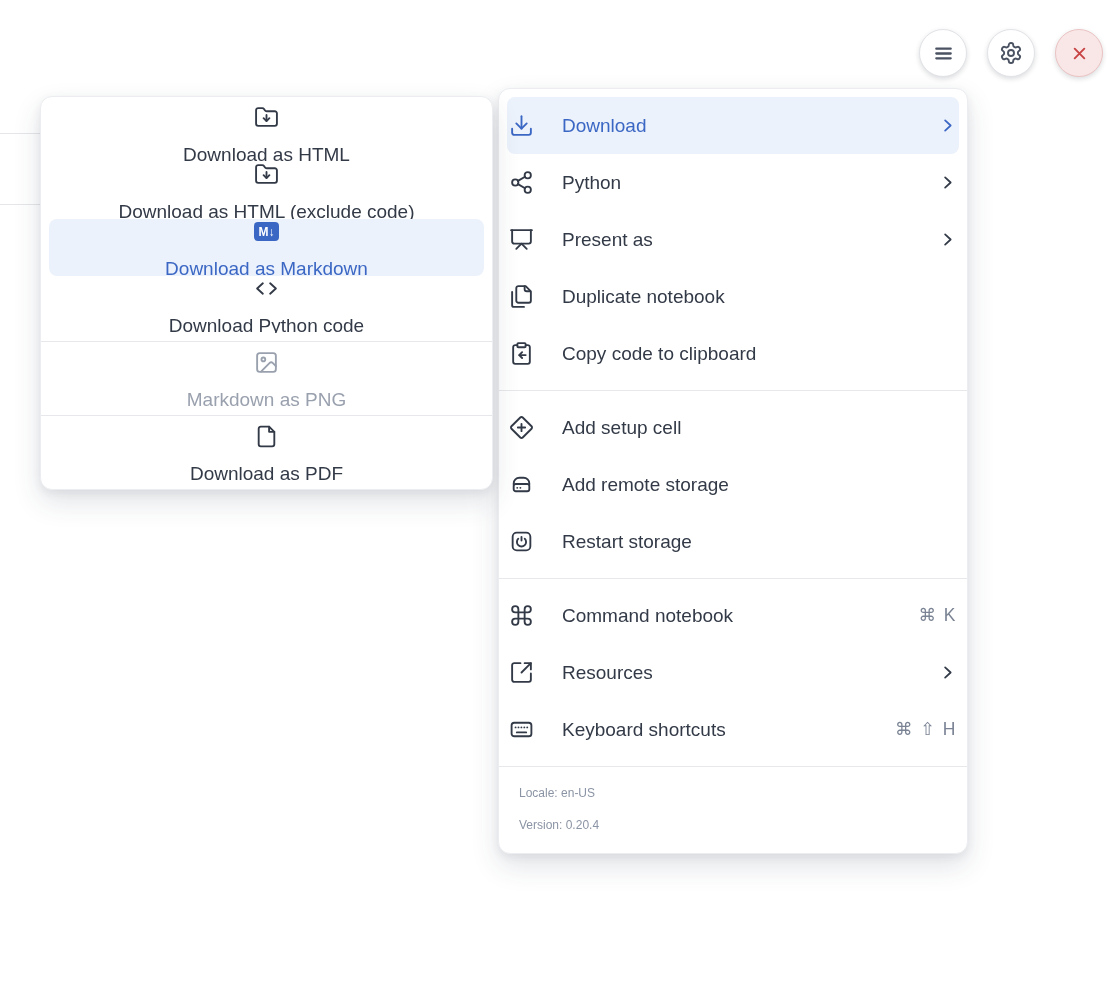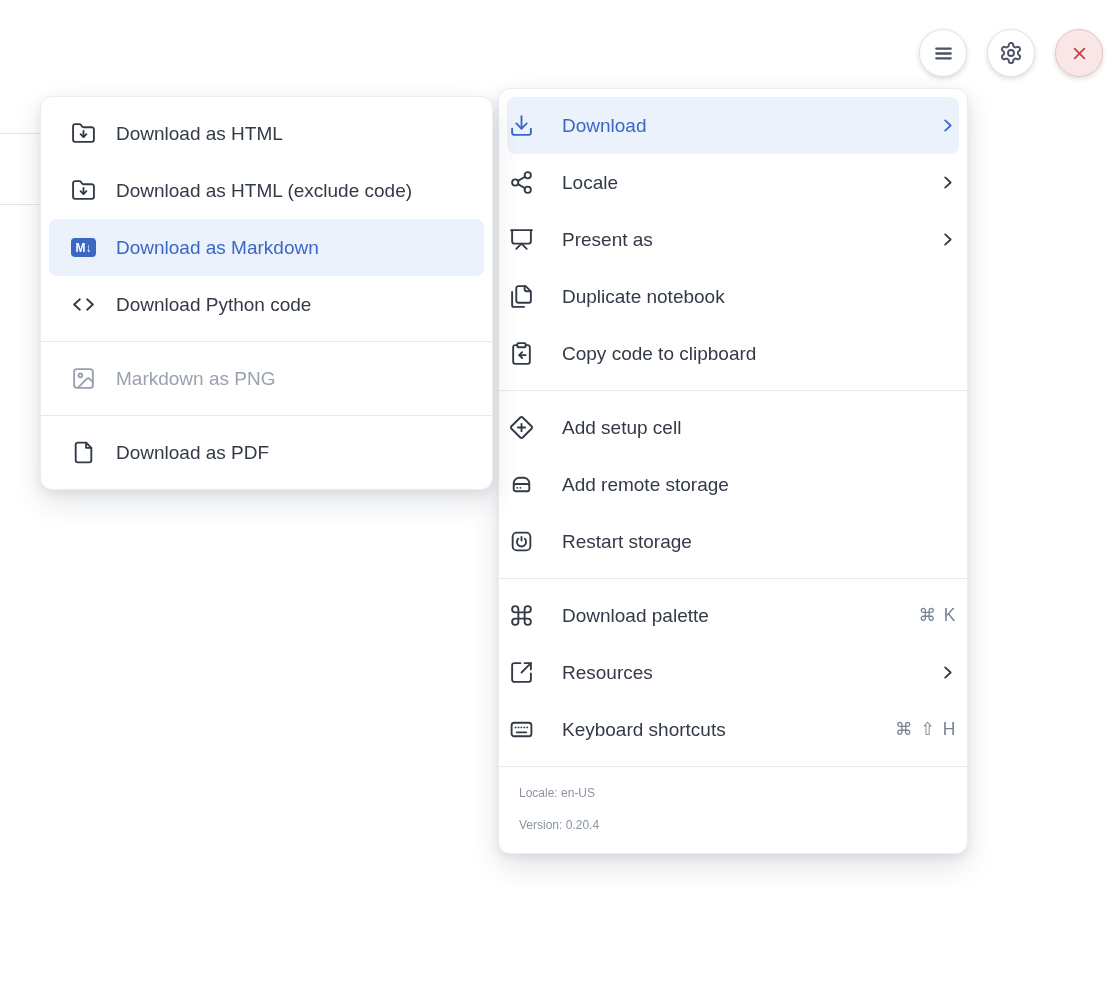--- a/index.html
+++ b/index.html
@@ -65,21 +65,21 @@
   .menu-section{padding:8px 0;}
   .menu-section + .menu-section{border-top:1px solid var(--divider);}
 
   .menu-item{
     display:flex;align-items:center;
     height:57px;margin:0 8px;padding:0 2px;
     gap:28px;border-radius:8px;
     font-size:19px;color:var(--text);
     cursor:pointer;white-space:nowrap;
   }
-  .sub-menu .menu-item{padding:0 22px;gap:20px;}
+  .sub-menu .menu-item{padding:0 22px;gap:14px;flex-direction:column;}
   .menu-item.active{background:var(--highlight-bg);color:var(--accent-blue);}
   .menu-item.disabled{color:var(--disabled);cursor:default;}
 
   .mi-icon{width:25px;height:25px;flex:none;display:flex;align-items:center;justify-content:center;}
   .mi-label{flex:0 1 auto;overflow:hidden;text-overflow:ellipsis;}
   .mi-chevron{margin-left:auto;display:flex;align-items:center;}
   .mi-shortcut{
     margin-left:auto;color:var(--shortcut);
     font-size:17.5px;letter-spacing:1.5px;white-space:pre;
   }
@@ -149,21 +149,21 @@
           <div class="menu-item">
             <span class="mi-icon">
               <svg viewBox="0 0 24 24" width="25" height="25" fill="none" stroke="currentColor" stroke-width="1.8" stroke-linecap="round" stroke-linejoin="round">
                 <circle cx="18" cy="5" r="3"></circle>
                 <circle cx="6" cy="12" r="3"></circle>
                 <circle cx="18" cy="19" r="3"></circle>
                 <line x1="8.59" y1="13.51" x2="15.42" y2="17.49"></line>
                 <line x1="15.41" y1="6.51" x2="8.59" y2="10.49"></line>
               </svg>
             </span>
-            <span class="mi-label">Locale</span>
+            <span class="mi-label">Python</span>
             <span class="mi-chevron">
               <svg viewBox="0 0 24 24" width="19" height="19" fill="none" stroke="currentColor" stroke-width="2.2" stroke-linecap="round" stroke-linejoin="round">
                 <polyline points="9 5.5 16 12 9 18.5"></polyline>
               </svg>
             </span>
           </div>
           <div class="menu-item">
             <span class="mi-icon">
               <svg viewBox="0 0 24 24" width="25" height="25" fill="none" stroke="currentColor" stroke-width="1.8" stroke-linecap="round" stroke-linejoin="round">
                 <path d="M2 3h20"></path>
@@ -233,21 +233,21 @@
             <span class="mi-label">Restart storage</span>
           </div>
         </div>
         <div class="menu-section">
           <div class="menu-item">
             <span class="mi-icon">
               <svg viewBox="0 0 24 24" width="25" height="25" fill="none" stroke="currentColor" stroke-width="1.8" stroke-linecap="round" stroke-linejoin="round">
                 <path d="M15 6v12a3 3 0 1 0 3-3H6a3 3 0 1 0 3 3V6a3 3 0 1 0-3 3h12a3 3 0 1 0-3-3"></path>
               </svg>
             </span>
-            <span class="mi-label">Download palette</span>
+            <span class="mi-label">Command notebook</span>
             <span class="mi-shortcut">⌘ K</span>
           </div>
           <div class="menu-item">
             <span class="mi-icon">
               <svg viewBox="0 0 24 24" width="25" height="25" fill="none" stroke="currentColor" stroke-width="1.8" stroke-linecap="round" stroke-linejoin="round">
                 <path d="M21 13v6a2 2 0 0 1-2 2H5a2 2 0 0 1-2-2V5a2 2 0 0 1 2-2h6"></path>
                 <path d="m21 3-9 9"></path>
                 <path d="M15 3h6v6"></path>
               </svg>
             </span>

